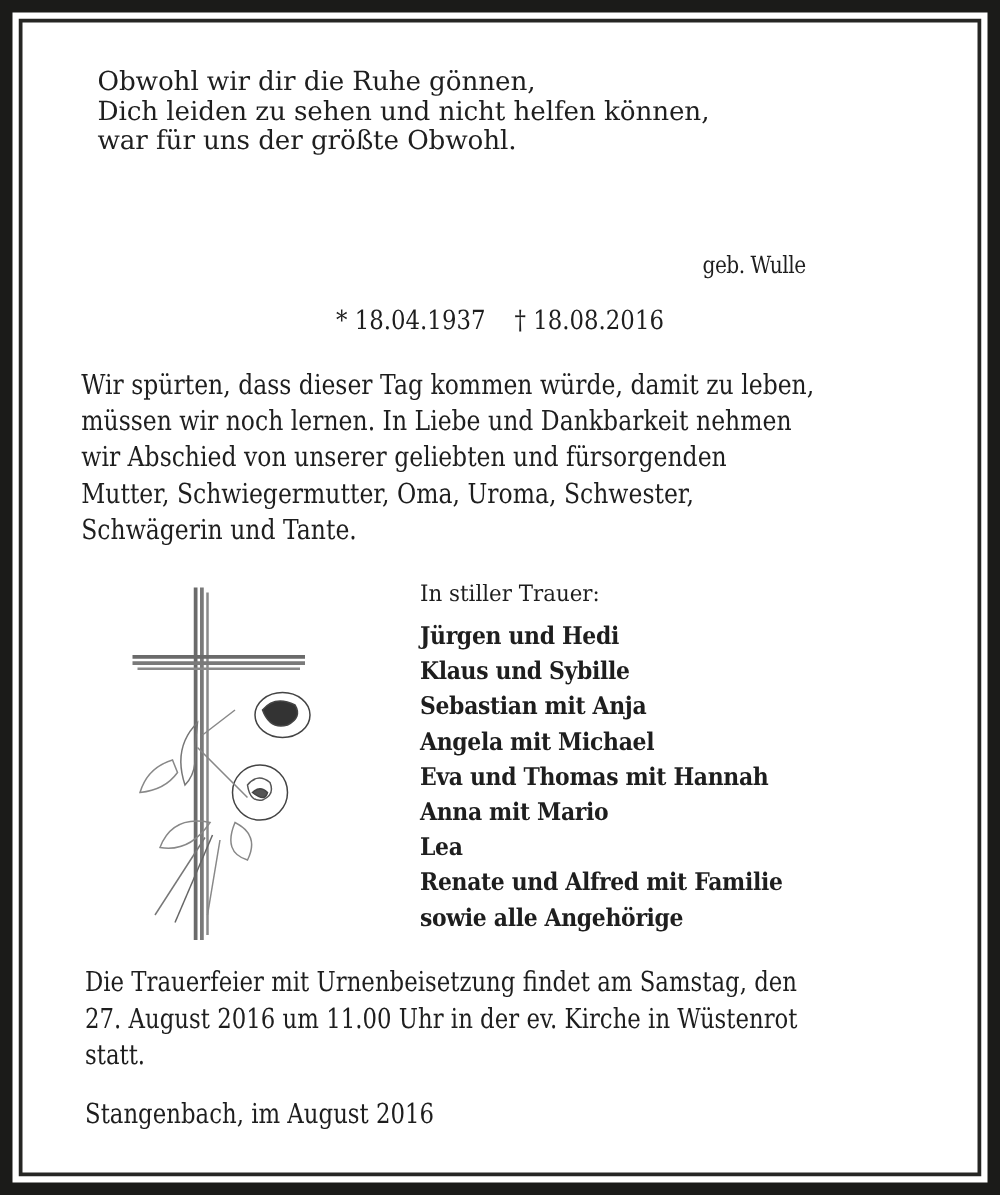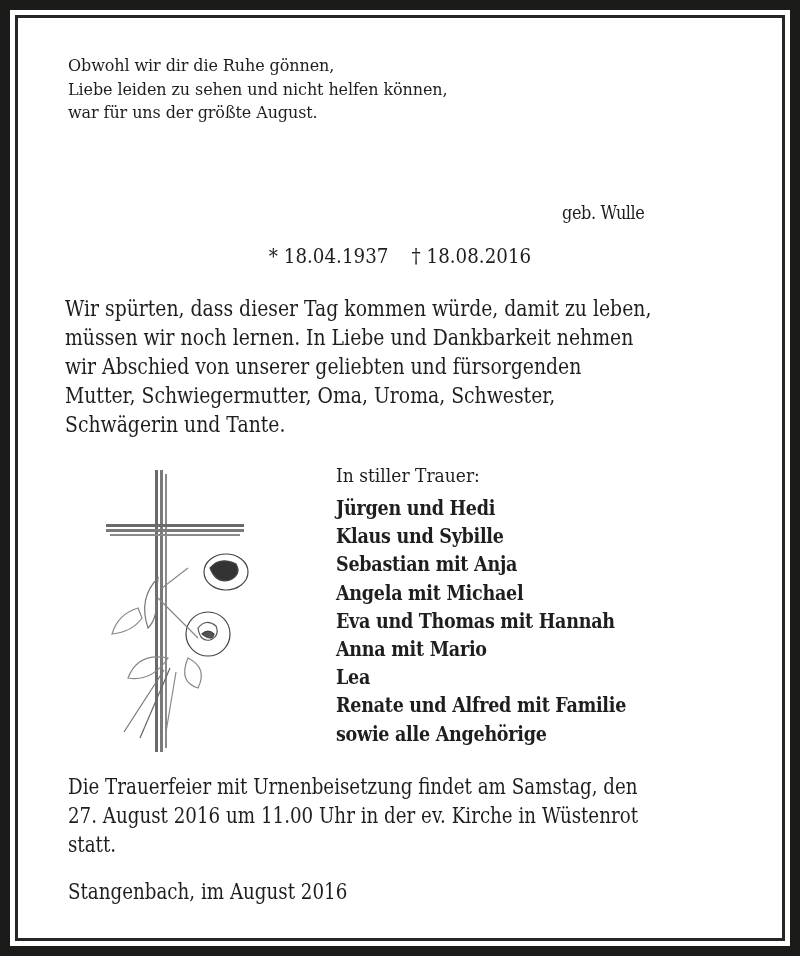--- a/index.html
+++ b/index.html
@@ -11,22 +11,22 @@
   }
   .paper {
     position: absolute; left: 10px; top: 10px; width: 780px; height: 936px;
     background: #ffffff;
   }
   .inner {
     position: absolute; left: 5px; top: 5px; width: 764px; height: 920px;
     border: 3px solid #262624; background: #fff;
   }
   .poem {
-    position: absolute; left: 50px; top: 36px;
-    font-size: 16px; line-height: 23.5px; letter-spacing: -0.1px;
+    position: absolute; left: 60px; top: 36px;
+    font-size: 21px; line-height: 23.5px; letter-spacing: -0.1px;
   }
   .poem div { white-space: nowrap; }
   .name-row {
     position: absolute; left: 60px; top: 155px; white-space: nowrap;
   }
   .name {
     font-family: "DejaVu Serif", serif; font-weight: bold;
     font-size: 49px; letter-spacing: -1.5px; color: #1a1a1a;
     transform: scaleX(0.93); transform-origin: left bottom; display: inline-block;
   }
@@ -71,22 +71,22 @@
   }
 </style>
 </head>
 <body>
 
 <div class="paper">
   <div class="inner">
 
     <div class="poem">
       <div>Obwohl wir dir die Ruhe gönnen,</div>
-      <div>Liebe leiden zu sehen und nicht helfen können,</div>
-      <div>war für uns der größte August.</div>
+      <div>Dich leiden zu sehen und nicht helfen können,</div>
+      <div>war für uns der größte Obwohl.</div>
     </div>
 
     <div class="maiden">geb. Wulle</div>
 
     <div class="dates">
       <span>* 18.04.1937</span>
       <span>† 18.08.2016</span>
     </div>
 
     <div class="body-text">

